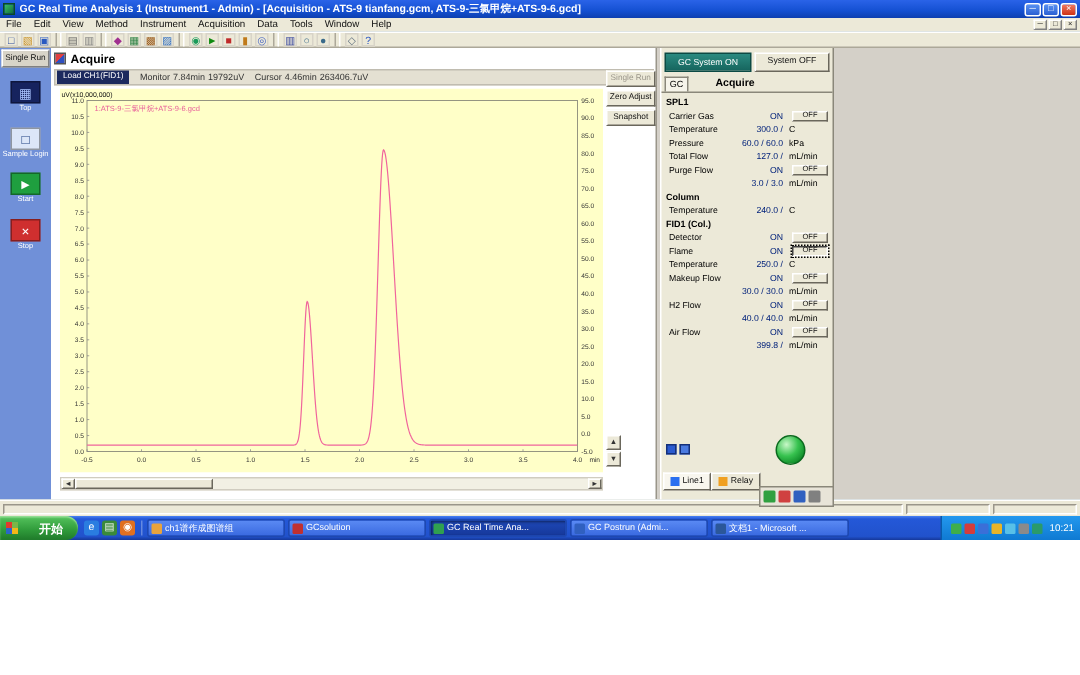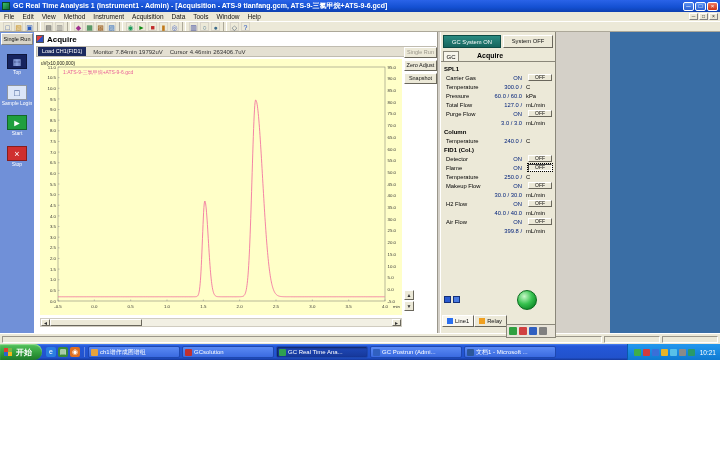--- a/index.html
+++ b/index.html
@@ -24,21 +24,21 @@
   .tb-sep{width:2px;height:9px;border-left:1px solid #aca899;border-right:1px solid #fff;margin:0 2px;flex:none;}
 
   
   .sidebar{position:absolute;left:0;top:32px;width:34px;height:301px;background:#7090d8;}
   .sidebar-title{margin:1px;height:12px;background:#d8d4c8;border:1px solid;border-color:#fff #808080 #808080 #fff;font-size:5.5px;line-height:10px;text-align:center;color:#111;box-sizing:border-box;}
   .sb-item{margin-top:9px;text-align:center;}
   .sb-icon{width:20px;height:15px;margin:0 auto;border:1px solid rgba(0,0,0,.35);font-size:9px;line-height:14px;text-align:center;box-sizing:border-box;}
   .sb-label{font-size:5px;color:#fff;margin-top:1px;line-height:5.5px;}
 
   
-  .workarea{position:absolute;left:34px;top:32px;width:576px;height:301px;background:#d4d0c8;}
+  .workarea{position:absolute;left:34px;top:32px;width:686px;height:301px;background:#d4d0c8;}
   .acquire-window{position:absolute;left:0;top:0;width:404px;height:301px;background:#fff;border-right:1px solid #9a968a;box-sizing:border-box;}
   .acquire-header{position:absolute;left:2px;top:1px;height:12px;display:flex;align-items:center;gap:3px;}
   .acquire-icon{width:8px;height:8px;background:linear-gradient(135deg,#e04040 50%,#3050c0 50%);border:1px solid #555;box-sizing:border-box;}
   .acquire-title{font-size:8px;font-weight:bold;color:#000;}
   .infobar{position:absolute;left:2px;top:14px;width:400px;height:11px;background:#e4e0d2;border:1px solid #c0bcb0;box-sizing:border-box;display:flex;align-items:center;font-size:6px;color:#222;}
   .channel-chip{background:#1c2a5e;color:#fff;font-size:5.5px;height:9px;line-height:9px;padding:0 4px;margin-left:1px;}
   .mon-label{margin-left:7px;color:#333;}
   .mon-val{margin-left:2px;color:#333;}
   .chart-svg{position:absolute;left:6px;top:27px;}
   .side-buttons{position:absolute;left:370px;top:15px;width:33px;}
@@ -79,21 +79,21 @@
   .sb-cell.c1{flex:1;}
   .sb-cell.c2{width:56px;}
   .sb-cell.c3{width:56px;}
 
   
   .ime-bar{position:absolute;left:506px;top:324px;width:50px;height:14px;background:#e8e4d8;border:1px solid #8a877a;display:flex;align-items:center;gap:2px;padding:0 2px;box-sizing:border-box;z-index:60;}
   .ime-icon{width:8px;height:8px;border-radius:1px;flex:none;}
 
   
   .taskbar{position:absolute;left:0;top:344px;width:720px;height:16px;background:linear-gradient(180deg,#4a82f2 0%,#2458d8 12%,#2152cc 85%,#15389a 100%);display:flex;align-items:center;z-index:50;}
-  .start-btn{height:16px;padding:0 10px 0 4px;background:linear-gradient(180deg,#56c45e,#2f9a3a 60%,#1f7a2a);border-radius:0 8px 8px 0;display:flex;align-items:center;gap:4px;color:#fff;font-weight:bold;font-size:8px;box-shadow:inset 0 1px 1px #9ae09a;flex:none;}
+  .start-btn{height:16px;padding:0 10px 0 4px;background:linear-gradient(180deg,#56c45e,#2f9a3a 60%,#1f7a2a);border-radius:0 8px 8px 0;display:flex;align-items:center;gap:14px;color:#fff;font-weight:bold;font-size:8px;box-shadow:inset 0 1px 1px #9ae09a;flex:none;}
   .flag{width:8px;height:8px;display:grid;grid-template-columns:4px 4px;grid-template-rows:4px 4px;}
   .flag span:nth-child(1){background:#e23a2e;}
   .flag span:nth-child(2){background:#7ab648;}
   .flag span:nth-child(3){background:#2a66c8;}
   .flag span:nth-child(4){background:#f2b718;}
   .quicklaunch{display:flex;align-items:center;gap:2px;padding:0 4px;border-right:1px solid rgba(255,255,255,.3);flex:none;}
   .ql-icon{width:10px;height:10px;border-radius:2px;font-size:7px;line-height:10px;text-align:center;color:#fff;flex:none;}
   .tasks{display:flex;align-items:center;gap:2px;padding:0 3px;flex:1;overflow:hidden;}
   .task-btn{width:92px;height:12px;background:linear-gradient(180deg,#5a8af4,#3a6ae0);border:1px solid #1e48b0;border-radius:2px;display:flex;align-items:center;gap:2px;padding:0 2px;color:#fff;font-size:6px;white-space:nowrap;overflow:hidden;box-sizing:border-box;flex:none;}
   .task-btn.active{background:linear-gradient(180deg,#1e48b8,#16389a);box-shadow:inset 1px 1px 2px rgba(0,0,0,.5);}

